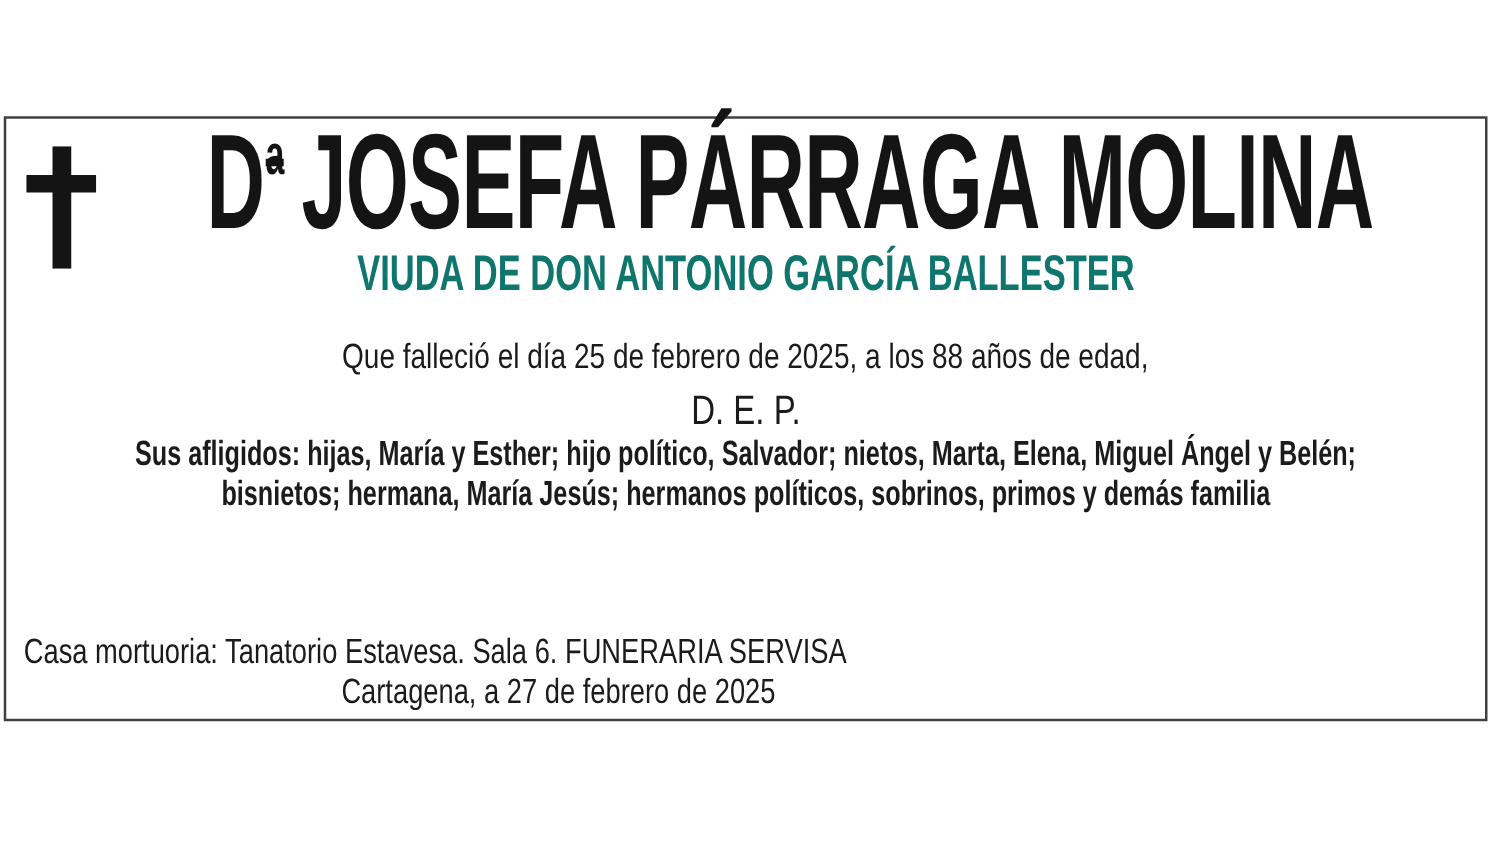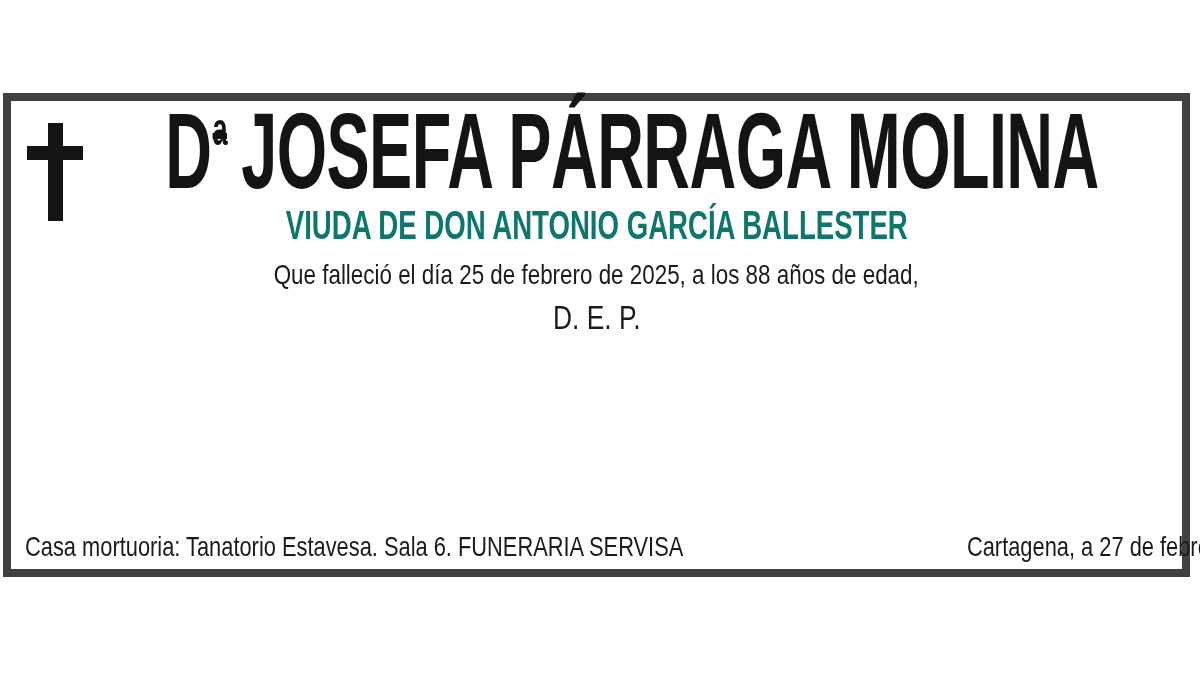--- a/index.html
+++ b/index.html
@@ -18,21 +18,21 @@
     height: 675px;
     background: #ffffff;
   }
   .sheet {
     position: absolute;
     left: 3px;
     top: 93px;
     width: 1187px;
     height: 484px;
     box-sizing: border-box;
-    border: 8px solid #404040;
+    border: 2px solid #404040;
     background: #ffffff;
   }
   .cross {
     position: absolute;
     left: 16px;
     top: 22px;
     width: 56px;
     height: 98px;
   }
   
@@ -69,21 +69,21 @@
     margin-left: 0.04em;
   }
   .subtitle-row {
     margin-top: 2px;
     font-size: 40px;
     line-height: 44px;
     font-weight: bold;
     color: #0f766e;
   }
   .notice {
-    margin-top: 12px;
+    margin-top: 28px;
     font-size: 28px;
     line-height: 32px;
   }
   .rip-row {
     margin-top: 10px;
     font-size: 33px;
     line-height: 34px;
     font-weight: normal;
   }
   .family {
@@ -100,20 +100,21 @@
   .footer {
     position: absolute;
     left: 14px;
     right: 14px;
     bottom: 6px;
     display: flex;
     justify-content: space-between;
     font-size: 28px;
     line-height: 32px;
     white-space: nowrap;
+    flex-direction: column;
   }
   .footer .sq-left {
     flex: none;
     transform: scaleX(0.78);
     transform-origin: left center;
   }
   .footer .sq-right {
     flex: none;
     transform: scaleX(0.78);
     transform-origin: right center;
@@ -145,20 +146,28 @@
     <div class="notice">
       <div class="line">
         <span class="sq" style="--sx:0.80">Que falleció el día 25 de febrero de 2025, a los 88 años de edad,</span>
       </div>
     </div>
 
     <div class="line rip-row">
       <span class="sq" style="--sx:0.80">D. E. P.</span>
     </div>
 
+    <div class="family">
+      <div class="line">
+        <span class="sq" style="--sx:0.72">Sus afligidos: hijas, María y Esther; hijo político, Salvador; nietos, Marta, Elena, Miguel Ángel y Belén;</span>
+      </div>
+      <div class="line">
+        <span class="sq" style="--sx:0.72">bisnietos; hermana, María Jesús; hermanos políticos, sobrinos, primos y demás familia</span>
+      </div>
+    </div>
 
     <div class="request">
     </div>
 
     <div class="footer">
       <span class="sq-left">Casa mortuoria: Tanatorio Estavesa. Sala 6. FUNERARIA SERVISA</span>
       <span class="sq-right">Cartagena, a 27 de febrero de 2025</span>
     </div>
 
   </div>

